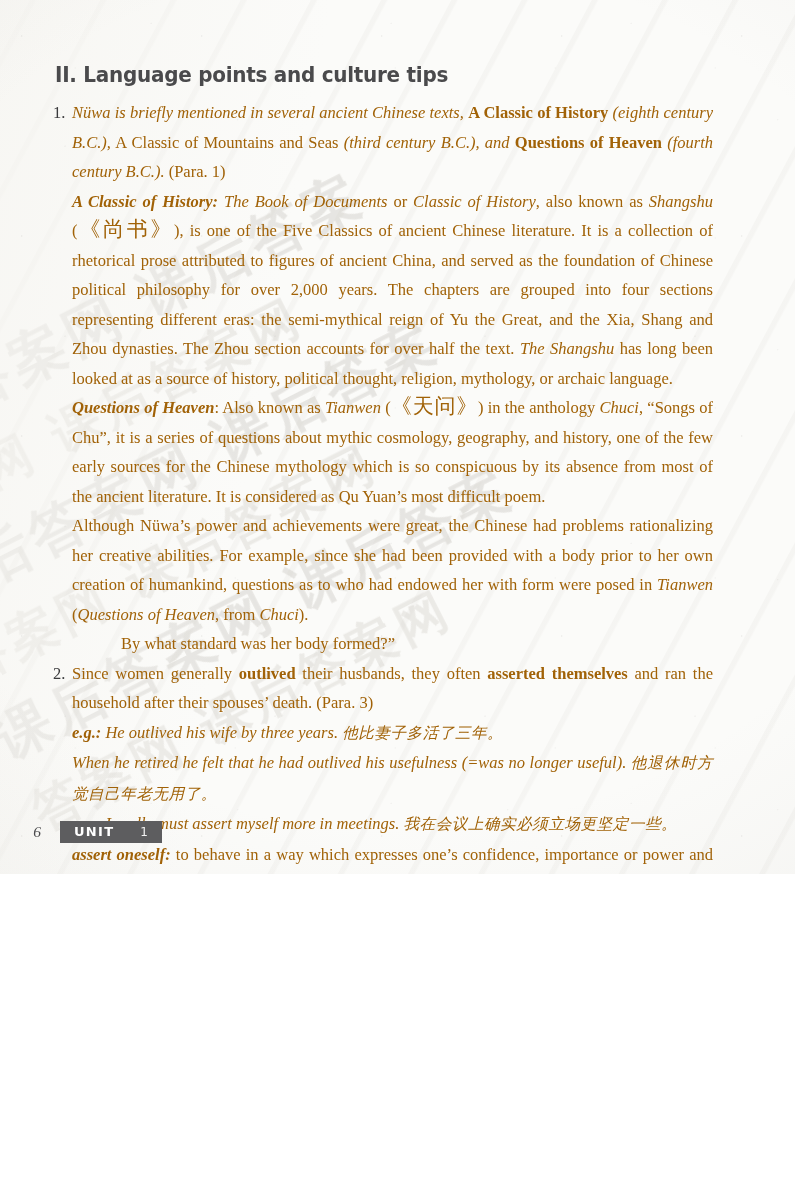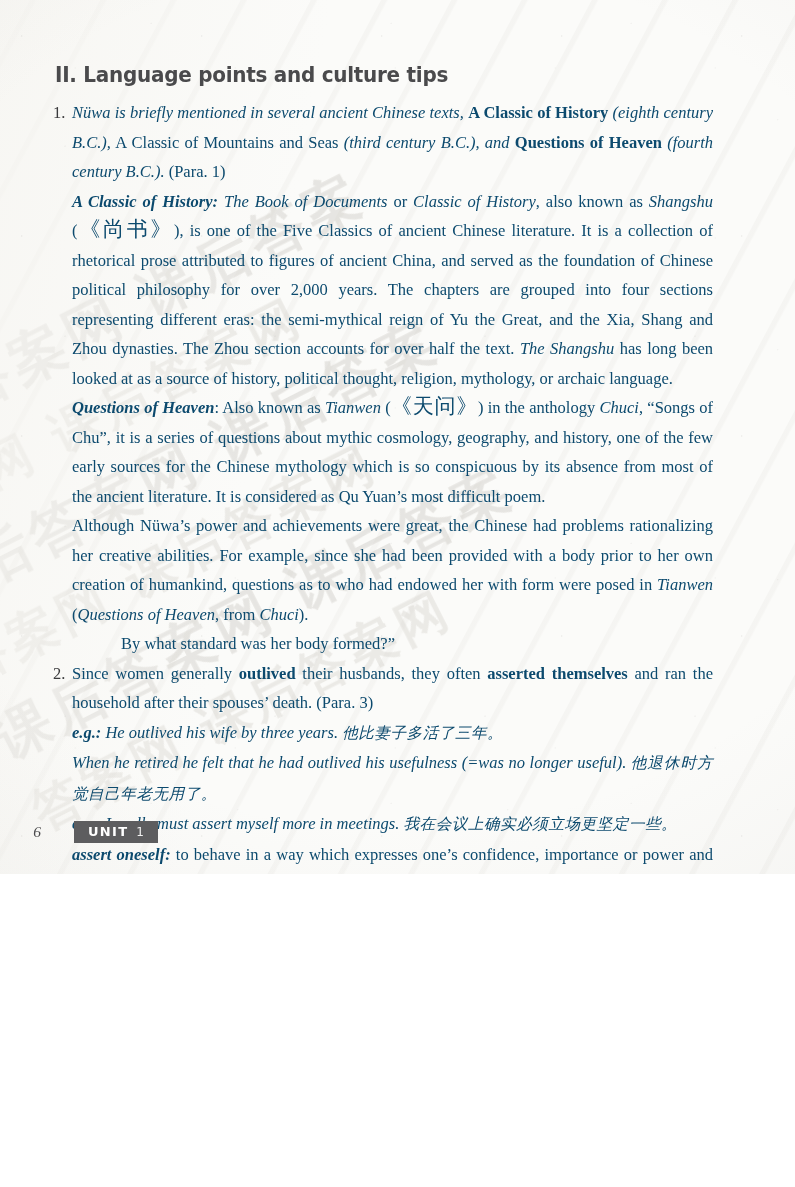--- a/index.html
+++ b/index.html
@@ -113,21 +113,21 @@
   .item-body {
     flex: 1 1 auto;
     min-width: 0;
   }
 
   .para {
     font-size: 16.5px;
     line-height: 29.5px;
     text-align: justify;
     text-justify: inter-word;
-    color: #0c4a6e;
+    color: #a16207;
     margin: 0;
     hyphens: none;
   }
   .para.lead { text-indent: 0; }
   .para.verse { margin-left: 19px; text-indent: 30px; text-align: left; }
   .para.defn { margin-left: 0px; text-align: justify; }
 
   i, em { font-style: italic; }
   b, strong { font-weight: 700; }
   .bi { font-style: italic; font-weight: 700; }
@@ -156,31 +156,31 @@
   }
   .folio {
     width: 30px;
     margin-left: 22px;
     font-style: italic;
     font-size: 15.5px;
     color: #4b4b4d;
     text-align: center;
   }
   .unit-badge {
-    margin-left: 22px;
+    margin-left: 8px;
     background: #5d5d5f;
     color: #ffffff;
     padding: 4px 14px 5px 14px;
     font-family: "DejaVu Sans", "Liberation Sans", sans-serif;
     font-size: 13px;
     font-weight: 700;
     letter-spacing: 1.3px;
     display: inline-flex;
     align-items: baseline;
-    gap: 8px;
+    gap: 26px;
     line-height: 1;
   }
   .unit-badge .unit-no {
     font-weight: 400;
     font-size: 12px;
     letter-spacing: 0.5px;
     color: #f2f2f2;
   }
 
   

